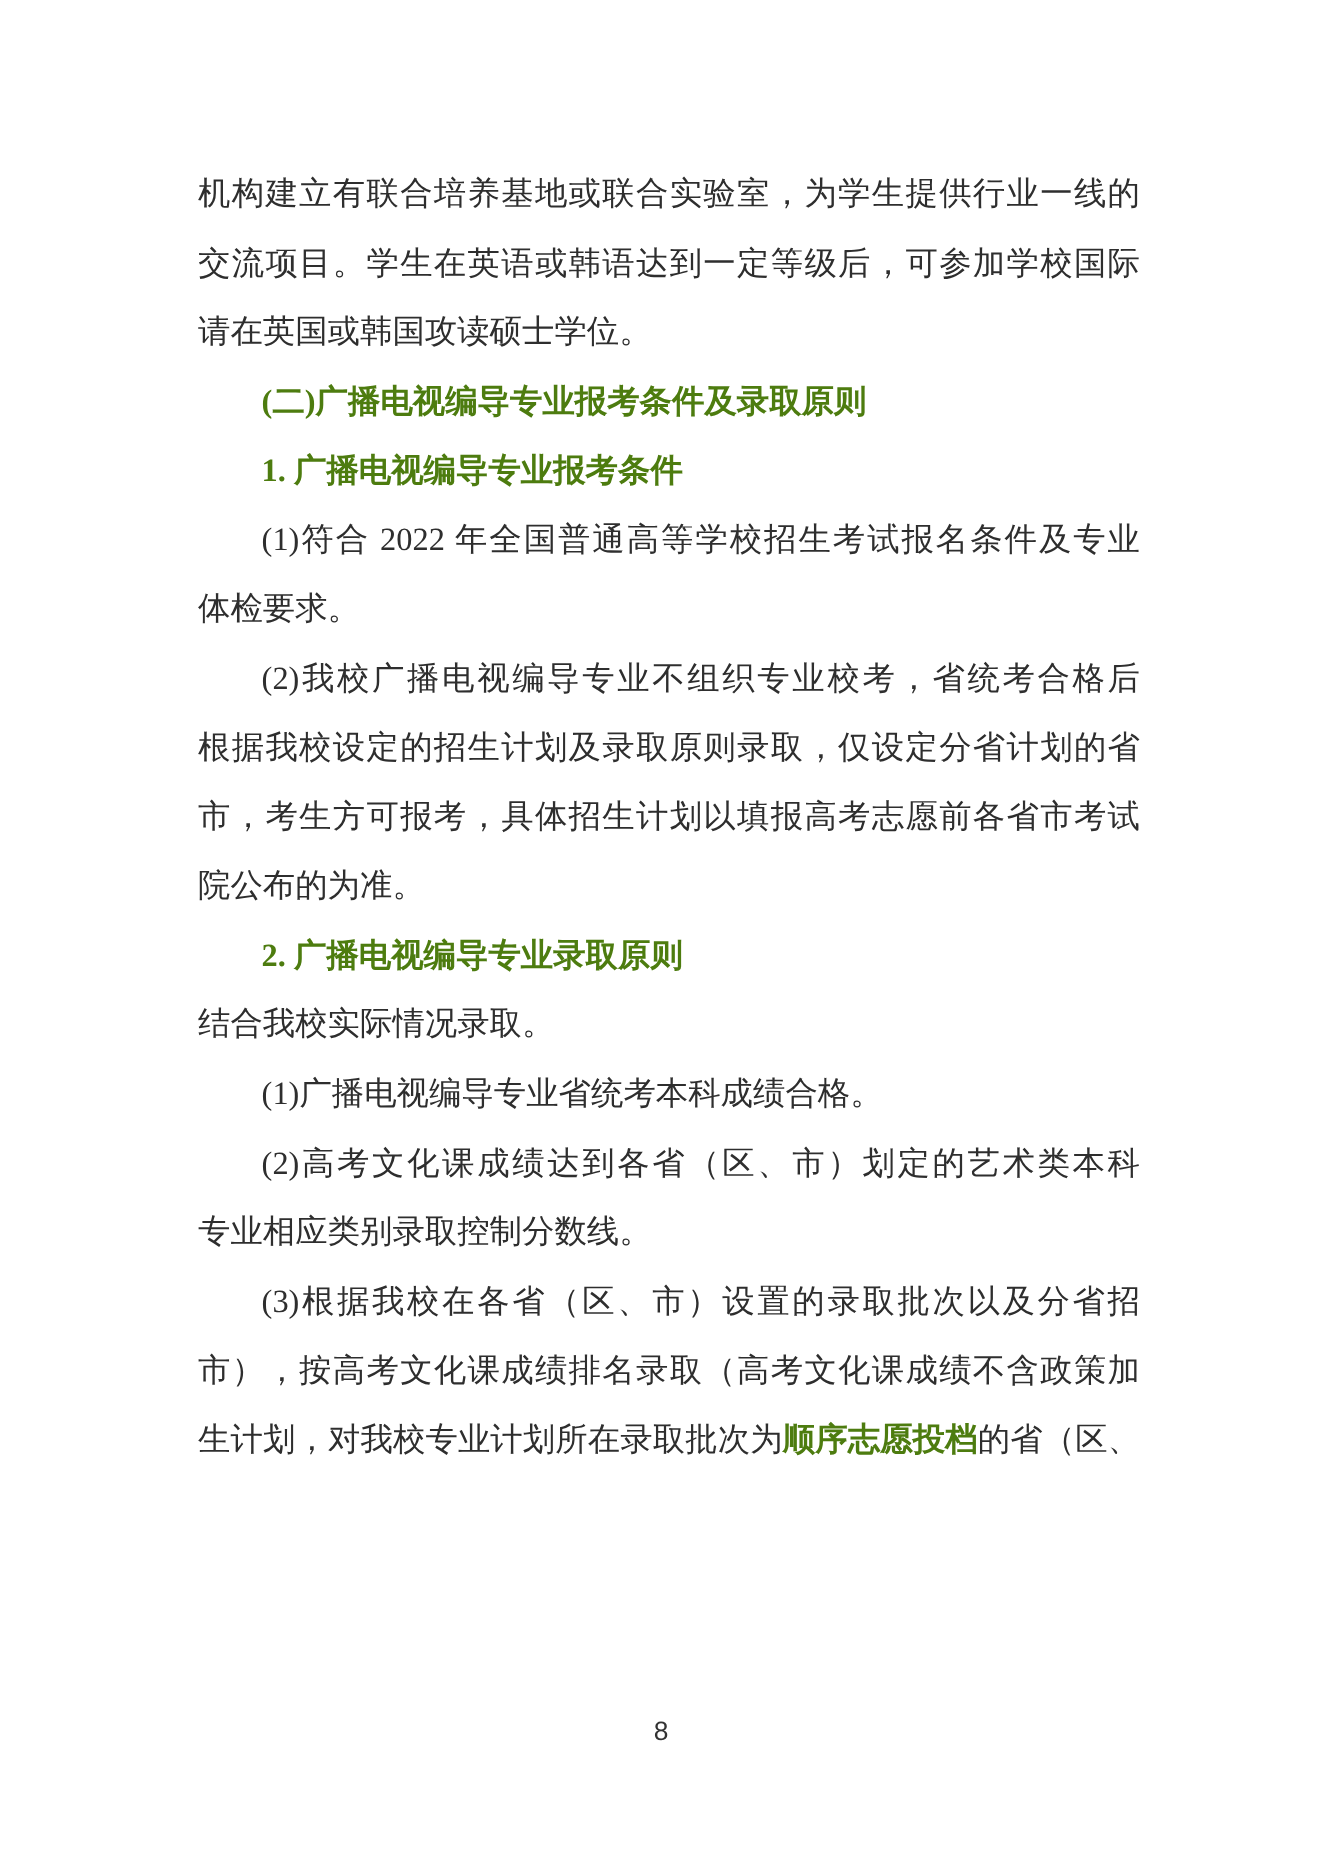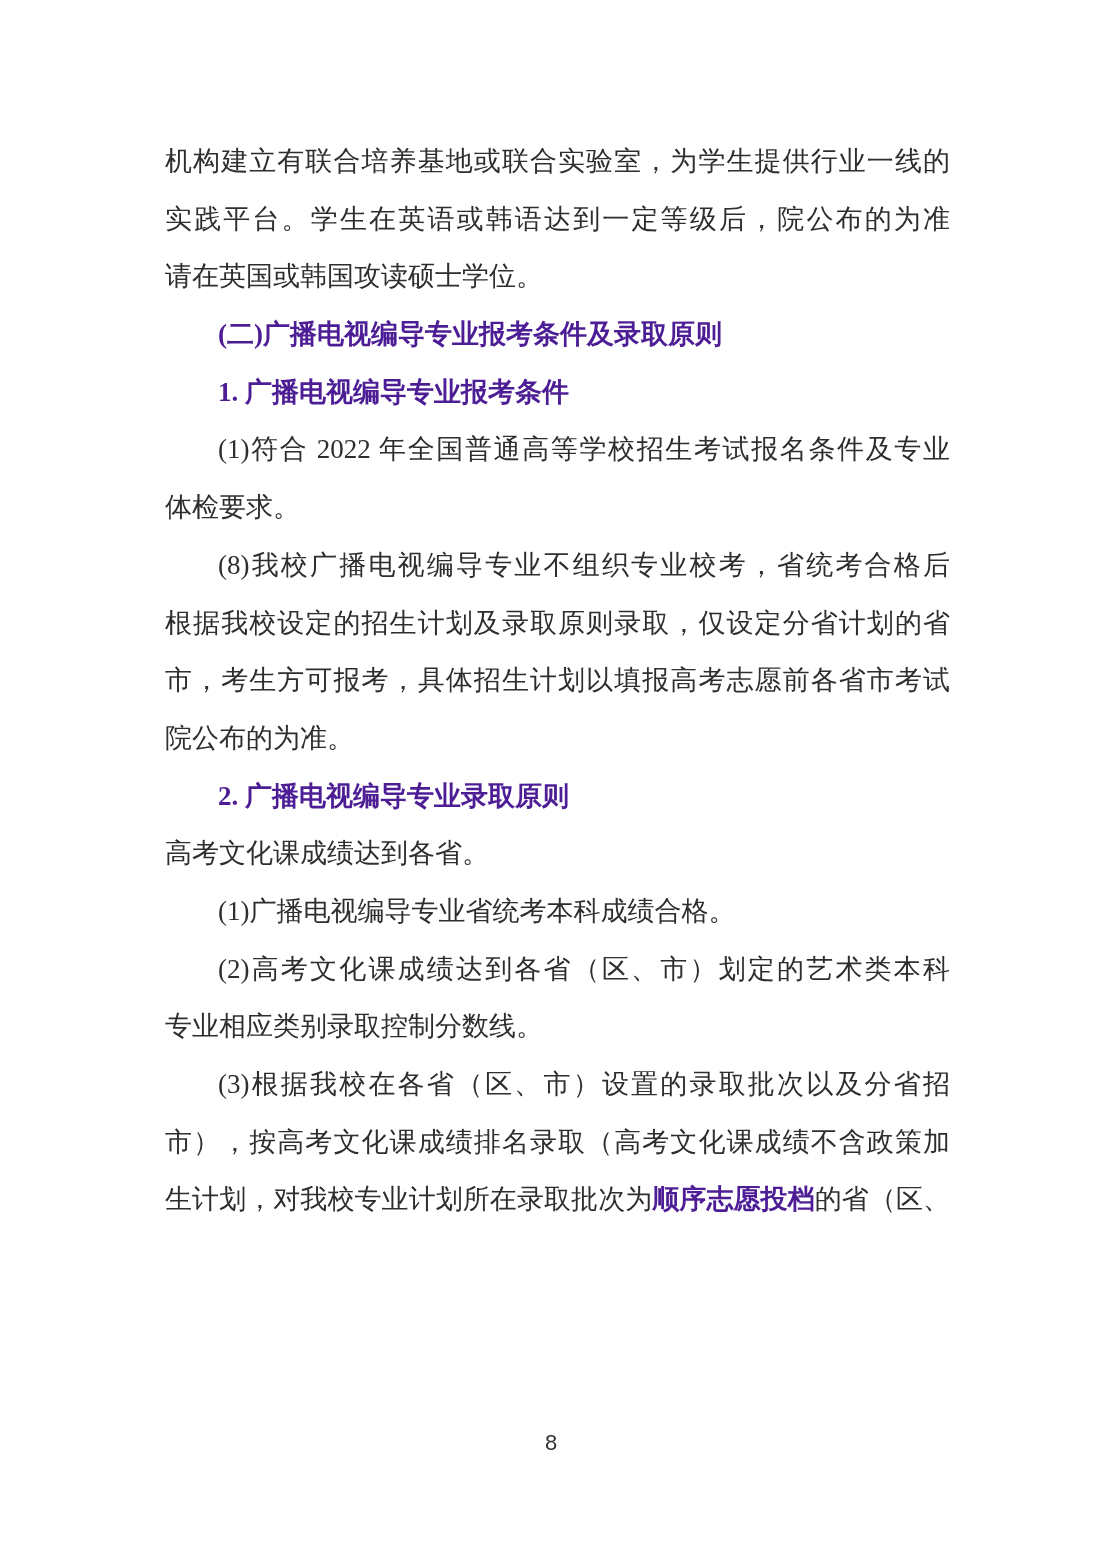--- a/index.html
+++ b/index.html
@@ -33,51 +33,51 @@
     text-align: justify;
     text-align-last: justify;
     text-justify: inter-character;
   }
   .line.indent {
     padding-left: 53px;
   }
   .line.heading,
   .bold {
     font-weight: bold;
-    color: #4c1d95;
+    color: #4d7c0f;
   }
   .page-number {
     position: absolute;
     left: 0;
     top: 1430px;
     width: 1102px;
     text-align: center;
     font-family: "Liberation Sans", sans-serif;
     font-size: 22px;
     color: #333333;
   }
 </style>
 </head>
 <body>
 
 <div class="page">
   <div class="content">
       <div class="line justify"><span>机构建立有联合培养基地或联合实验室，为学生提供行业一线的</span></div>
-      <div class="line justify"><span>实践平台。学生在英语或韩语达到一定等级后，院公布的为准</span></div>
+      <div class="line justify"><span>交流项目。学生在英语或韩语达到一定等级后，可参加学校国际</span></div>
       <div class="line"><span>请在英国或韩国攻读硕士学位。</span></div>
       <div class="line indent heading"><span>(二)广播电视编导专业报考条件及录取原则</span></div>
       <div class="line indent heading"><span>1. 广播电视编导专业报考条件</span></div>
       <div class="line justify indent"><span>(1)符合 2022 年全国普通高等学校招生考试报名条件及专业</span></div>
       <div class="line"><span>体检要求。</span></div>
-      <div class="line justify indent"><span>(8)我校广播电视编导专业不组织专业校考，省统考合格后</span></div>
+      <div class="line justify indent"><span>(2)我校广播电视编导专业不组织专业校考，省统考合格后</span></div>
       <div class="line justify"><span>根据我校设定的招生计划及录取原则录取，仅设定分省计划的省</span></div>
       <div class="line justify"><span>市，考生方可报考，具体招生计划以填报高考志愿前各省市考试</span></div>
       <div class="line"><span>院公布的为准。</span></div>
       <div class="line indent heading"><span>2. 广播电视编导专业录取原则</span></div>
-      <div class="line"><span>高考文化课成绩达到各省。</span></div>
+      <div class="line"><span>结合我校实际情况录取。</span></div>
       <div class="line indent"><span>(1)广播电视编导专业省统考本科成绩合格。</span></div>
       <div class="line justify indent"><span>(2)高考文化课成绩达到各省（区、市）划定的艺术类本科</span></div>
       <div class="line"><span>专业相应类别录取控制分数线。</span></div>
       <div class="line justify indent"><span>(3)根据我校在各省（区、市）设置的录取批次以及分省招</span></div>
       <div class="line justify"><span>市），按高考文化课成绩排名录取（高考文化课成绩不含政策加</span></div>
       <div class="line justify"><span>生计划，对我校专业计划所在录取批次为</span><span class="bold">顺序志愿投档</span><span>的省（区、</span></div>
     </div>
   <div class="page-number">8</div>
 </div>
 

